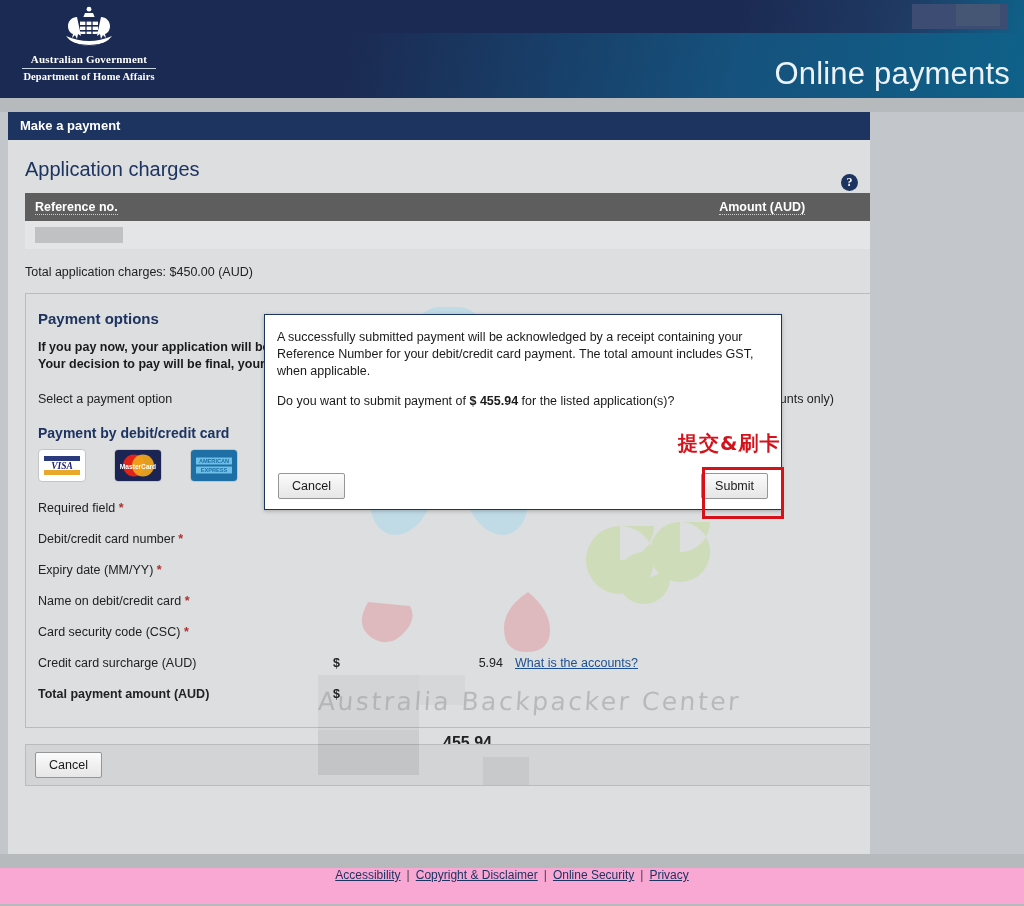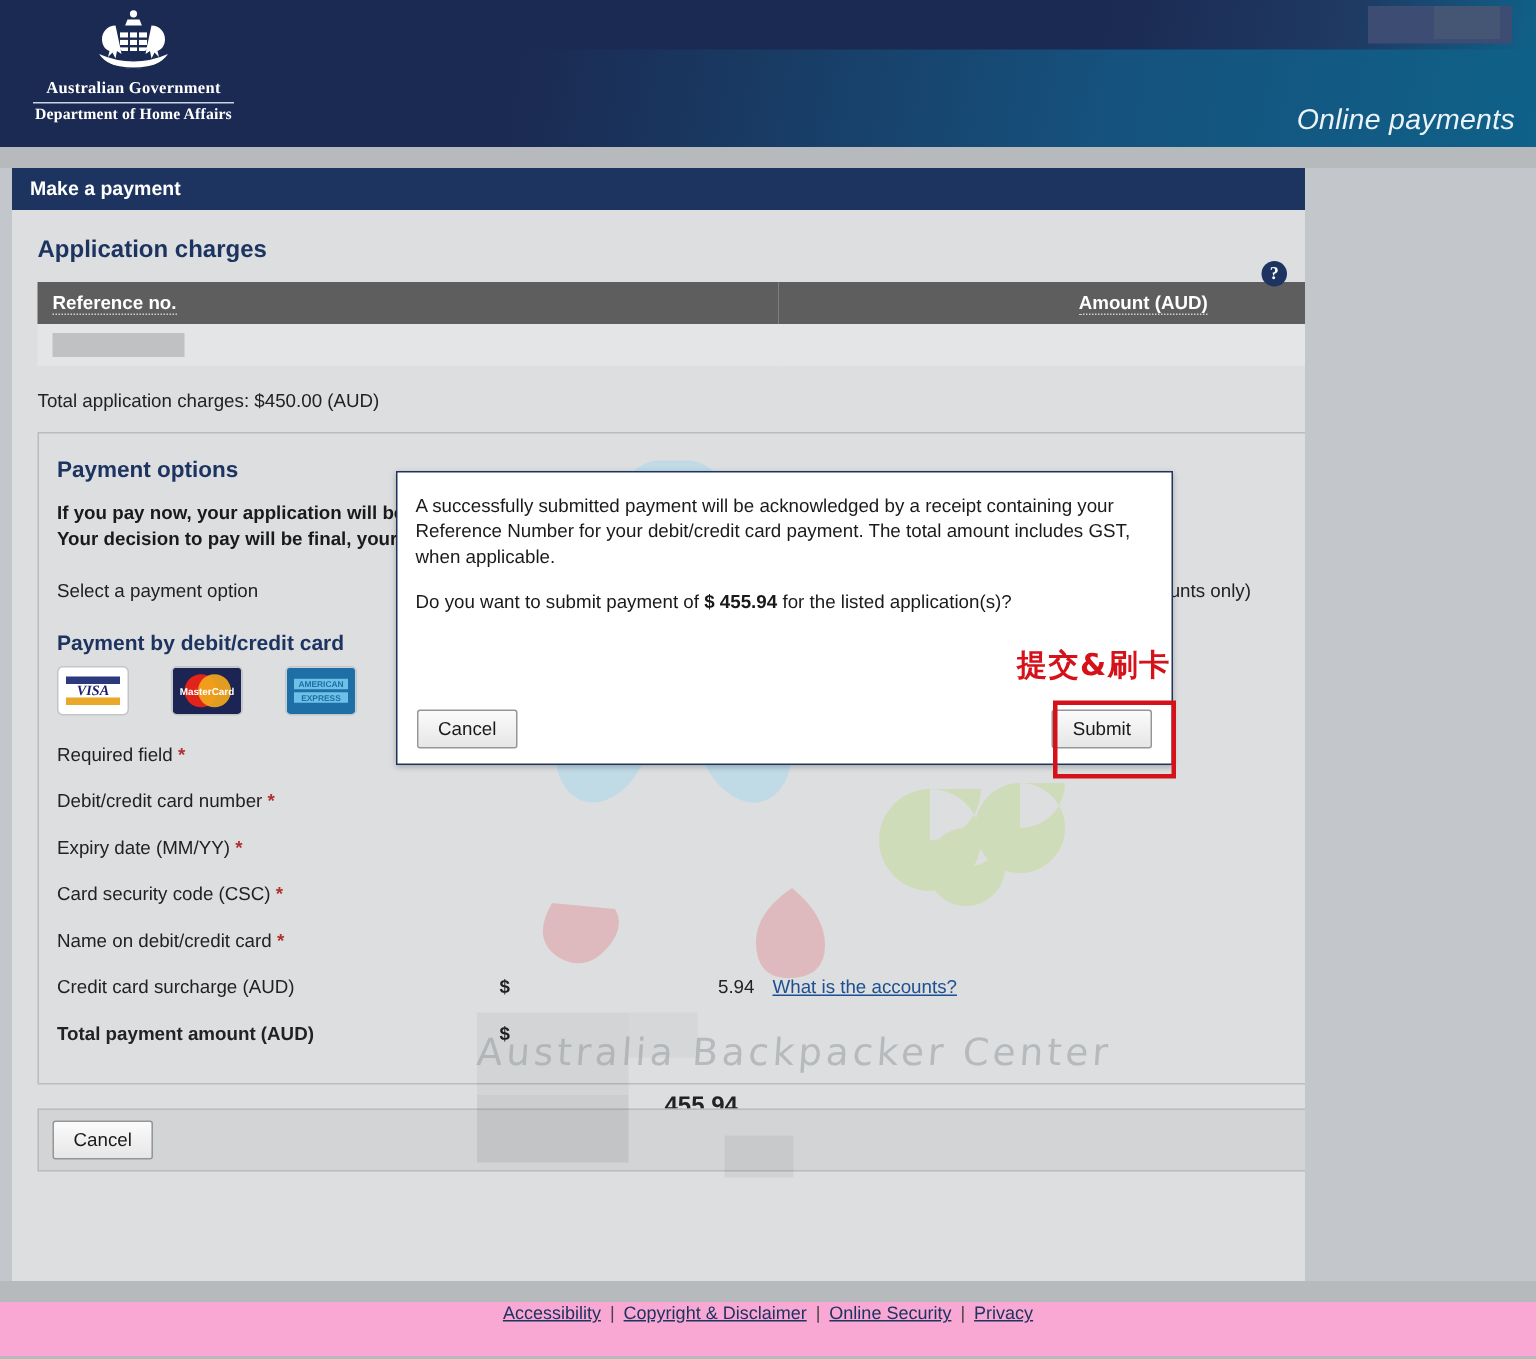--- a/index.html
+++ b/index.html
@@ -35,37 +35,37 @@
     font-family:"Liberation Serif", serif; font-weight:bold; font-size:11px;
     letter-spacing:.2px; line-height:13px; padding-top:1px;
   }
   #crest .gov-rule { height:1px; background:#c9d4e2; margin:2px 8px 2px 8px; }
   #crest .gov-line2 {
     font-family:"Liberation Serif", serif; font-weight:bold; font-size:10.5px;
     letter-spacing:.1px; line-height:12px;
   }
   #header-title {
     position:absolute; right:14px; bottom:6px;
-    font-size:19px; color:#ecf3f8; font-weight:normal; letter-spacing:.2px;font-style:italic;
+    font-size:31px; color:#ecf3f8; font-weight:normal; letter-spacing:.2px;
   }
   #header-strip { width:1024px; height:14px; background:#b6babd; }
 
   
   #page {
     position:relative; margin:0 8px; width:862px; height:742px;
     background:#dcdedf; overflow:hidden;
   }
   #page-bar {
     height:28px; background:#1d3461; color:#fff;
     font-weight:bold; font-size:13px; line-height:28px; padding-left:12px;
   }
   #content { position:relative; padding:0 8px; }
 
   h2.section-h {
-    color:#1d3461; font-size:16px; font-weight:bold;
+    color:#1d3461; font-size:20px; font-weight:normal;
     margin:18px 0 12px 9px;
   }
   #help-icon {
     position:absolute; right:12px; top:16px; width:17px; height:17px;
     border-radius:50%; background:#1d3461; color:#fff;
     font-size:12px; font-weight:bold; line-height:17px; text-align:center;
     font-family:"Liberation Serif", serif; cursor:pointer;
   }
 
   
@@ -333,25 +333,25 @@
       </div>
       <div class="field-row">
         <div class="flabel"><span>Debit/credit card number</span> <span class="req">*</span></div>
         <div style="width:200px;height:20px;"></div>
       </div>
       <div class="field-row">
         <div class="flabel"><span>Expiry date (MM/YY)</span> <span class="req">*</span></div>
         <div style="width:200px;height:20px;"></div>
       </div>
       <div class="field-row">
+        <div class="flabel"><span>Name on debit/credit card</span> <span class="req">*</span></div>
+        <div style="width:200px;height:20px;"></div>
+      </div>
+      <div class="field-row">
         <div class="flabel"><span>Card security code (CSC)</span> <span class="req">*</span></div>
-        <div style="width:200px;height:20px;"></div>
-      </div>
-      <div class="field-row">
-        <div class="flabel"><span>Name on debit/credit card</span> <span class="req">*</span></div>
         <div style="width:200px;height:20px;"></div>
       </div>
 
       <div class="field-row">
         <div class="flabel">Credit card surcharge (AUD)</div>
         <div class="dollar">$</div>
         <div class="val-right">5.94</div>
         <a href="#" class="surcharge-link">What is the accounts?</a>
       </div>
 

